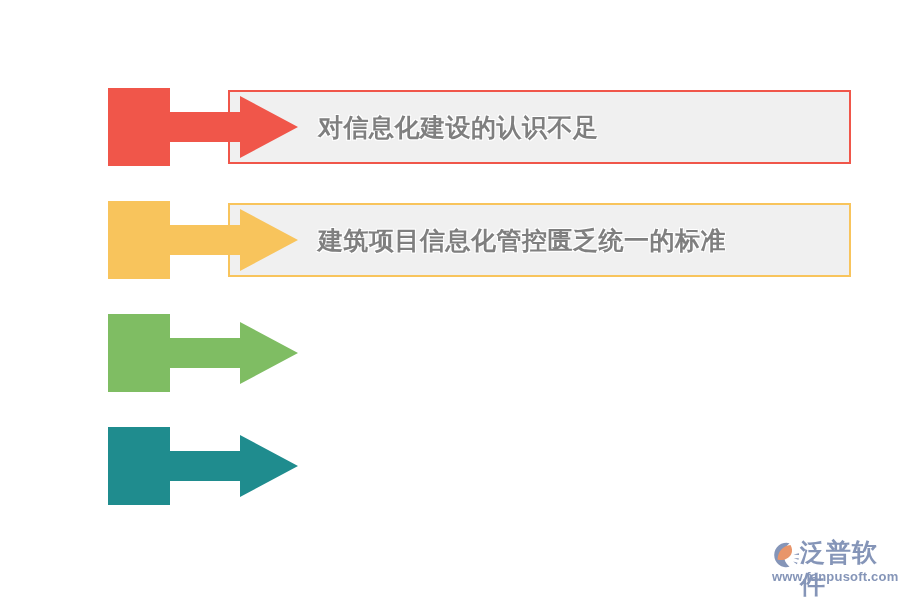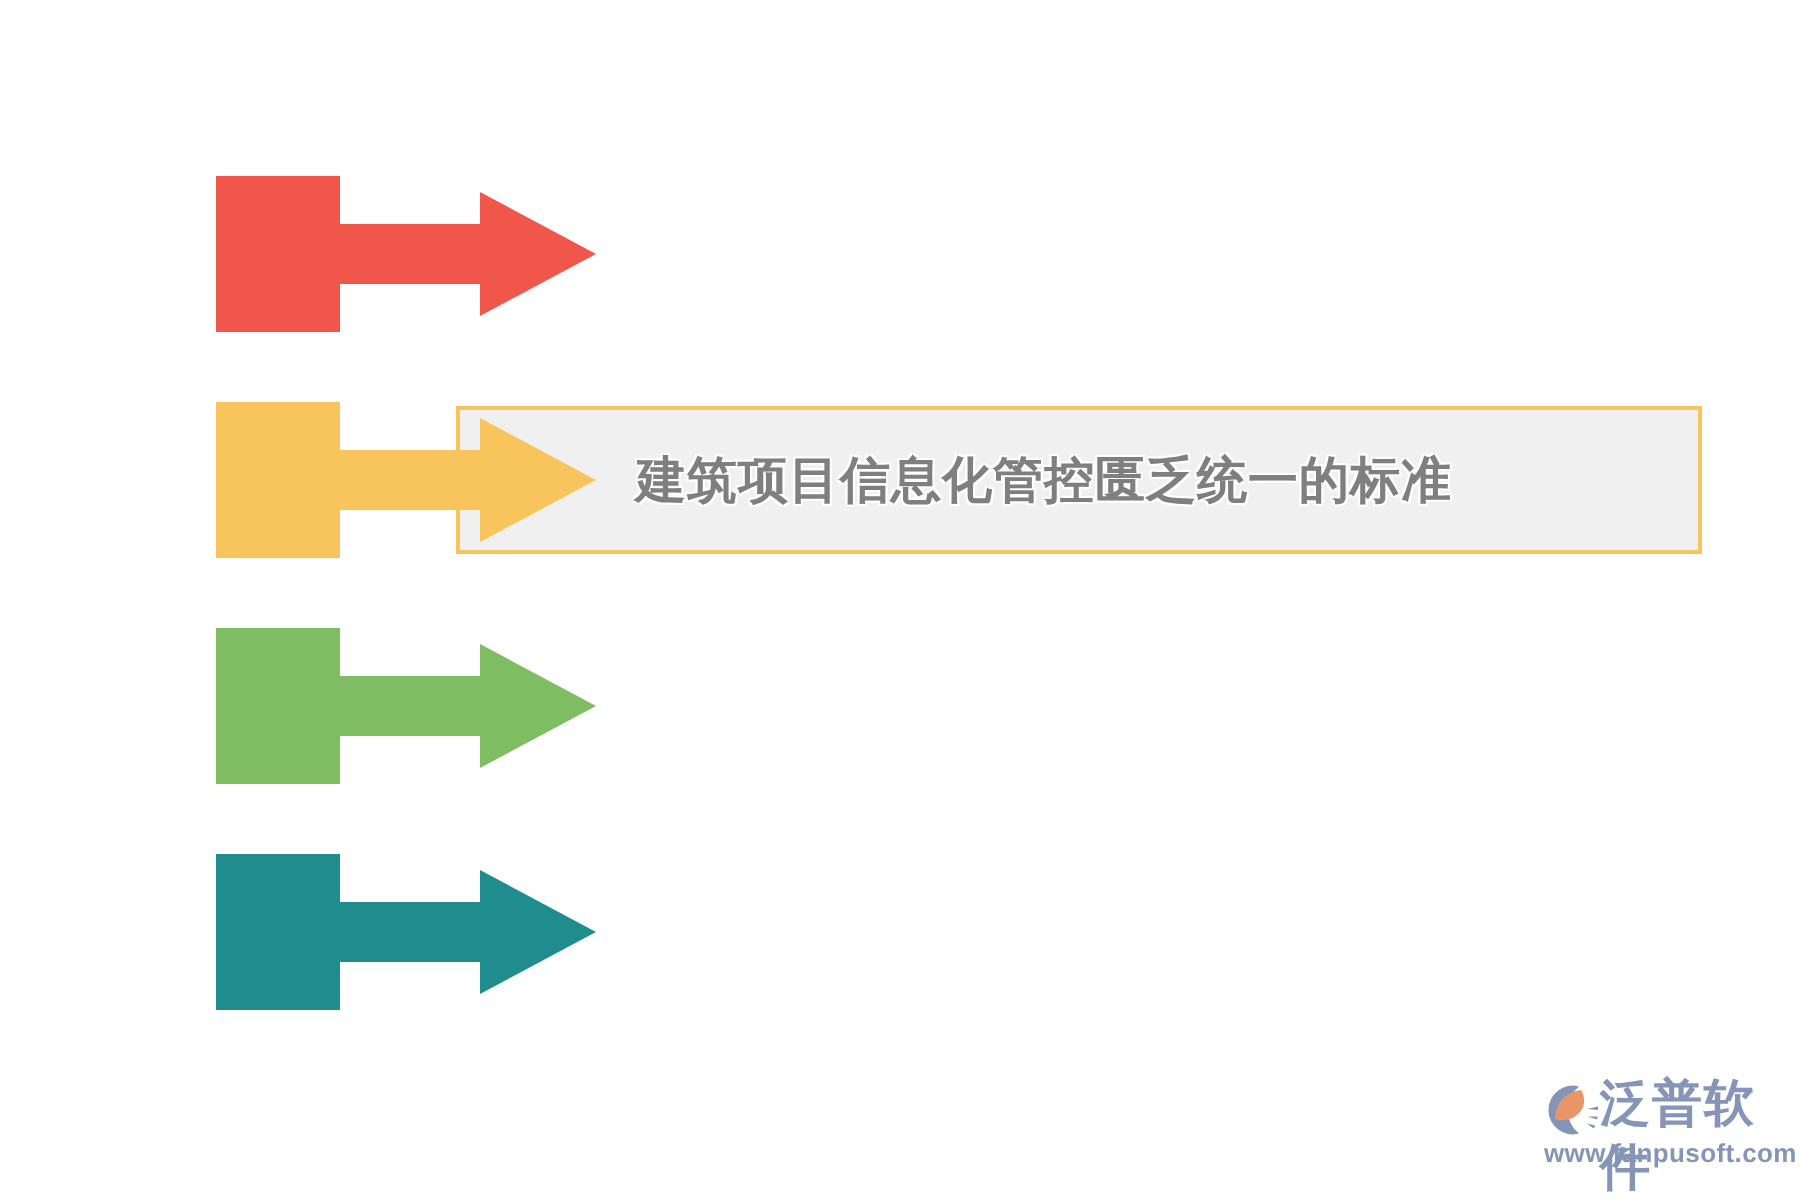--- a/index.html
+++ b/index.html
@@ -132,20 +132,23 @@
     font-family: Liberation Sans, sans-serif;
   }
 </style>
 </head>
 <body>
 
 <div id="slide">
 
   <div id="rows-container">
       <div class="row" style="top: 88px;">
+        <div class="panel" style="border-color: rgb(240, 86, 74);">
+          <div class="panel-label">对信息化建设的认识不足</div>
+        </div>
         <div class="num-box" style="background: rgb(240, 86, 74);">
           <span class="num-text">01</span>
         </div>
         <svg class="arrow-svg" viewBox="0 0 190 78" preserveAspectRatio="none">
           <path d="M0 24 L132 24 L132 8 L190 39 L132 70 L132 54 L0 54 Z" fill="#f0564a"></path>
         </svg>
       </div>
       <div class="row" style="top: 201px;">
         <div class="panel" style="border-color: rgb(248, 196, 92);">
           <div class="panel-label">建筑项目信息化管控匮乏统一的标准</div>

